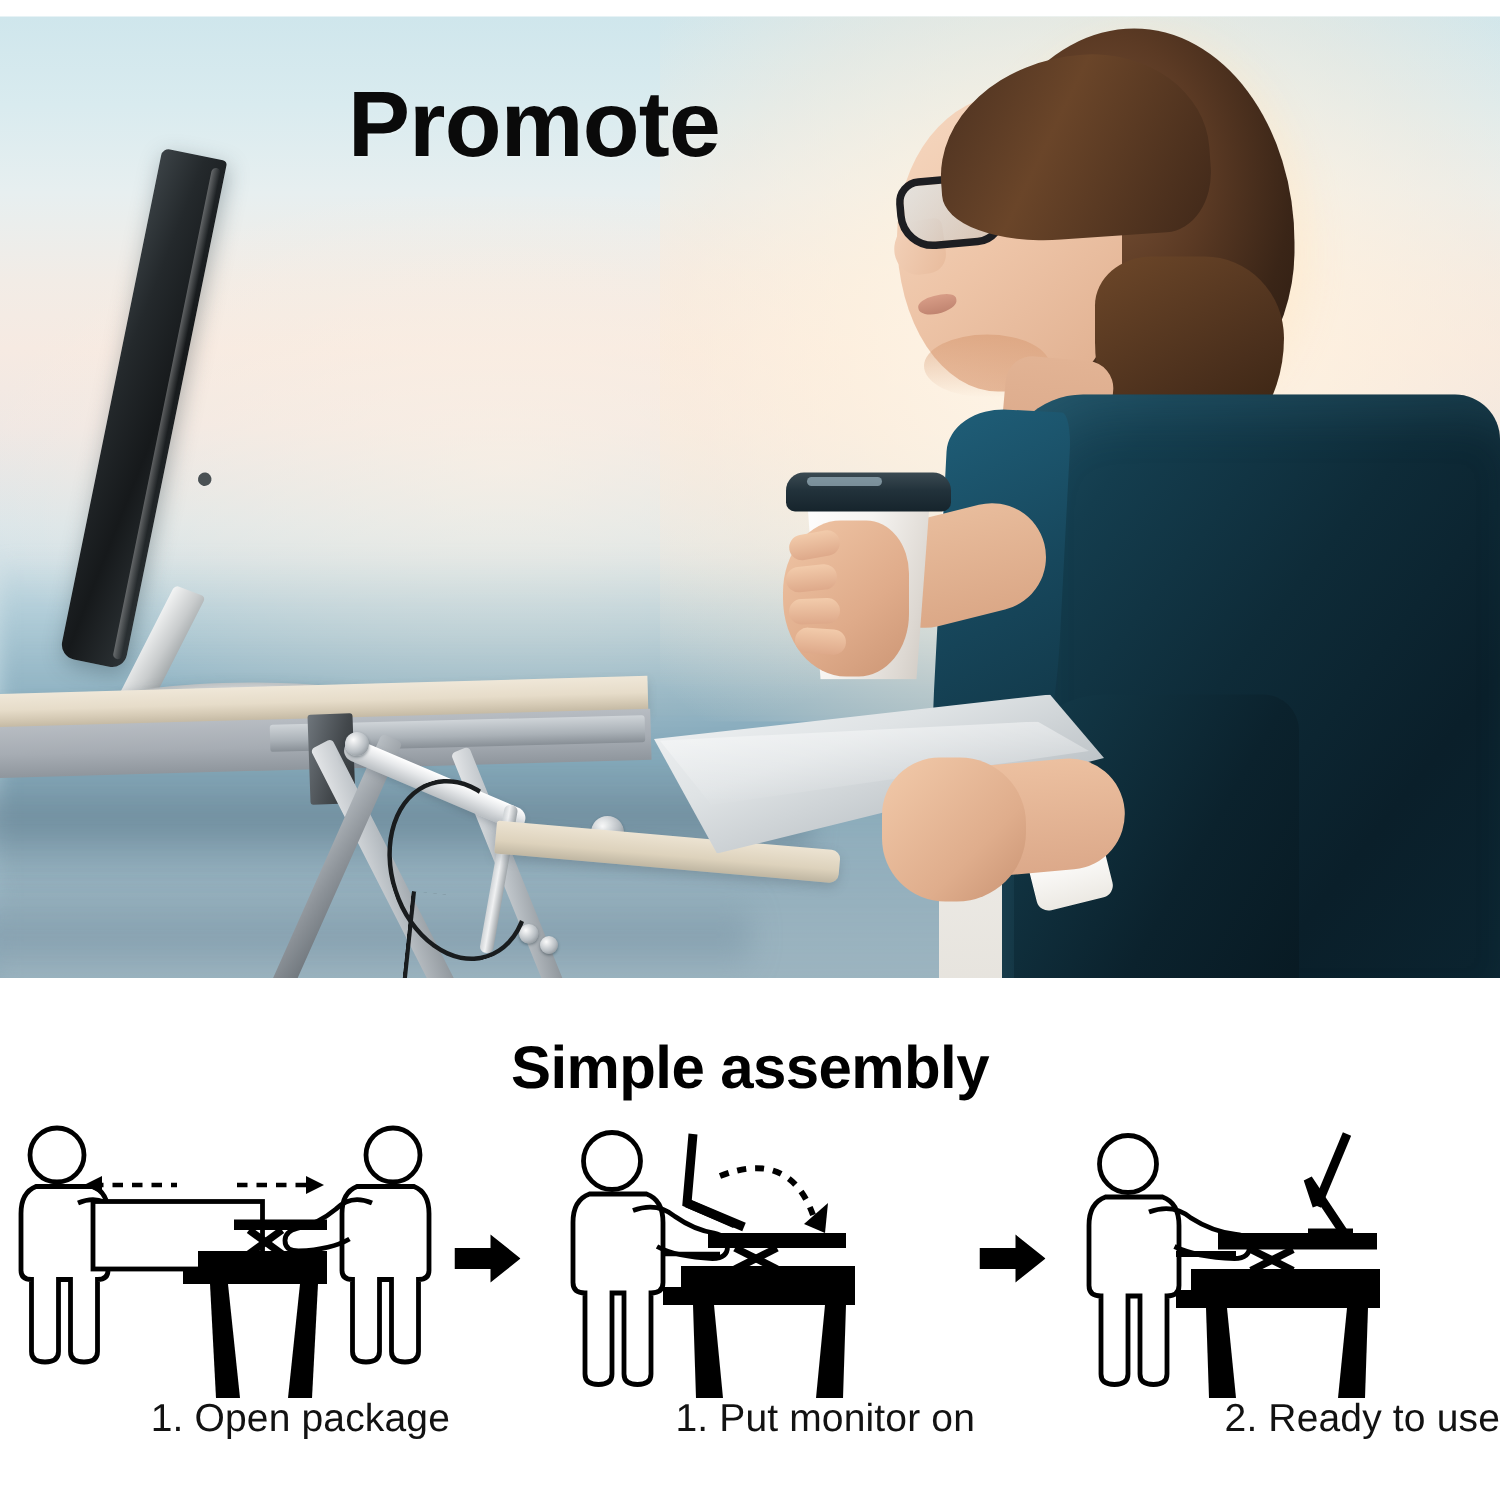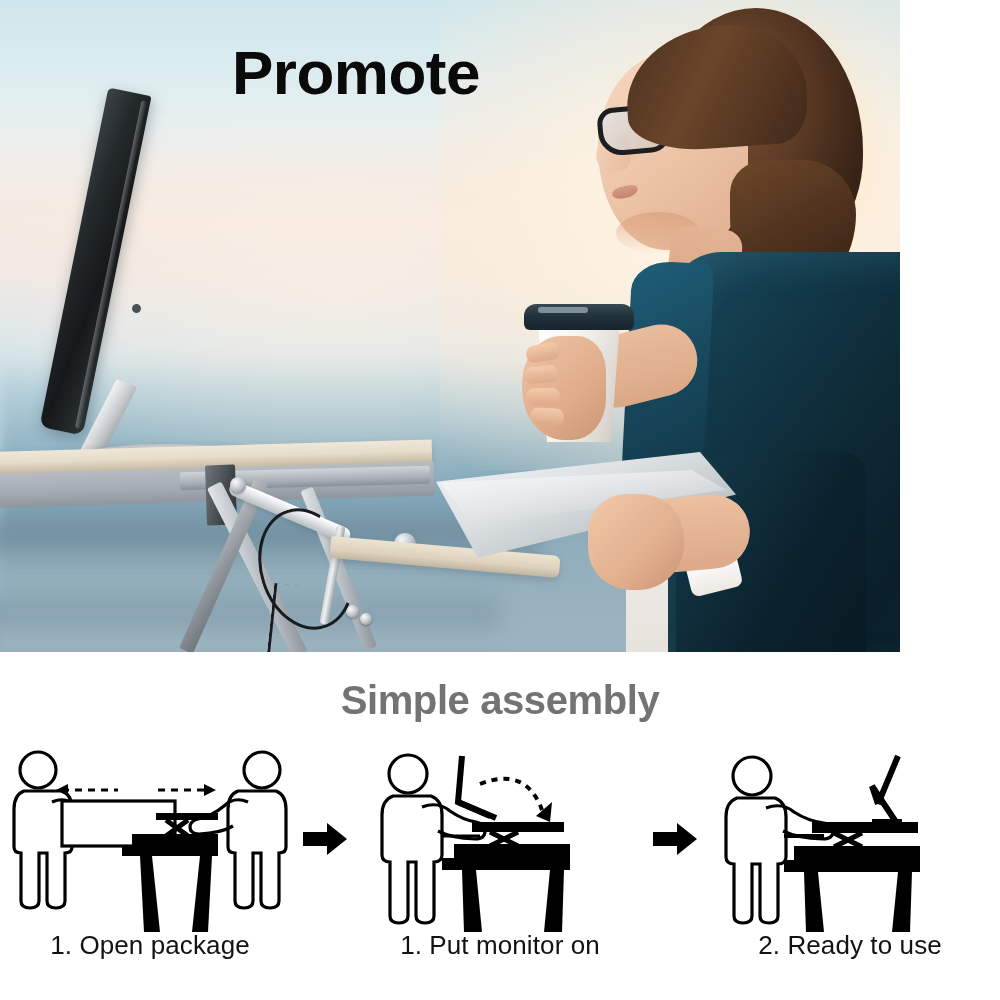--- a/index.html
+++ b/index.html
@@ -7,21 +7,21 @@
   html, body {
     width: 1000px; height: 1000px;
     background: #ffffff;
     font-family: "Liberation Sans", sans-serif;
     overflow: hidden;
   }
   .page { position: relative; width: 1000px; height: 1000px; background:#fff; }
 
   
   .hero {
-    position: absolute; left: 0; top: 0; width: 900px; height: 652px;
+    position: absolute; left: 0; top: 11px; width: 1000px; height: 652px;
     overflow: hidden;
     background:
       linear-gradient(to bottom,
         #cfe6ec 0%, #d9ebef 9%, #e7eff0 18%,
         #f2ece6 27%, #f6eae2 34%, #f0e8e4 42%,
         #dce6e9 52%, #c6dbe3 62%, #b8d3de 70%,
         #a9c6d3 79%, #9cb8c6 88%, #93aebb 100%);
   }
   
   .bloom {
@@ -314,32 +314,32 @@
     font-family: "Liberation Sans", sans-serif;
     text-shadow: 0 1px 2px rgba(255,255,255,.28);
   }
   .headline .l2 { display:block; margin-left:38px; }
 
   
   .assembly {
     position:absolute; left:0; top:652px; width:1000px; height:348px; background:#ffffff;
   }
   .sub-heading {
-    position:absolute; left:0; top:26px; width:1000px; text-align:center;
-    font-size:40px; font-weight:700; color:#737373; letter-spacing:-0.4px;
+    position:absolute; left:0; top:38px; width:1000px; text-align:center;
+    font-size:40px; font-weight:700; color:#000000; letter-spacing:-0.4px;
   }
   .steps {
     position:absolute; left:0; top:92px; width:1000px; height:256px;
     display:flex; align-items:flex-start; justify-content:center;
   }
   .step { position:relative; width:300px; height:250px; }
   .step-art { position:relative; width:300px; height:190px; }
   .step-art svg { position:absolute; left:0; top:0; }
   .step-label {
-    position:absolute; left:0; top:186px; width:300px; text-align:center;
+    position:absolute; left:0; top:186px; width:300px; text-align:right;
     font-size:26px; font-weight:400; color:#121212; letter-spacing:0.1px;
   }
   .sep { width:56px; height:190px; display:flex; align-items:center; justify-content:center; }
   .sep svg { display:block; }
 </style>
 </head>
 <body>
 
 <div class="page">
 

